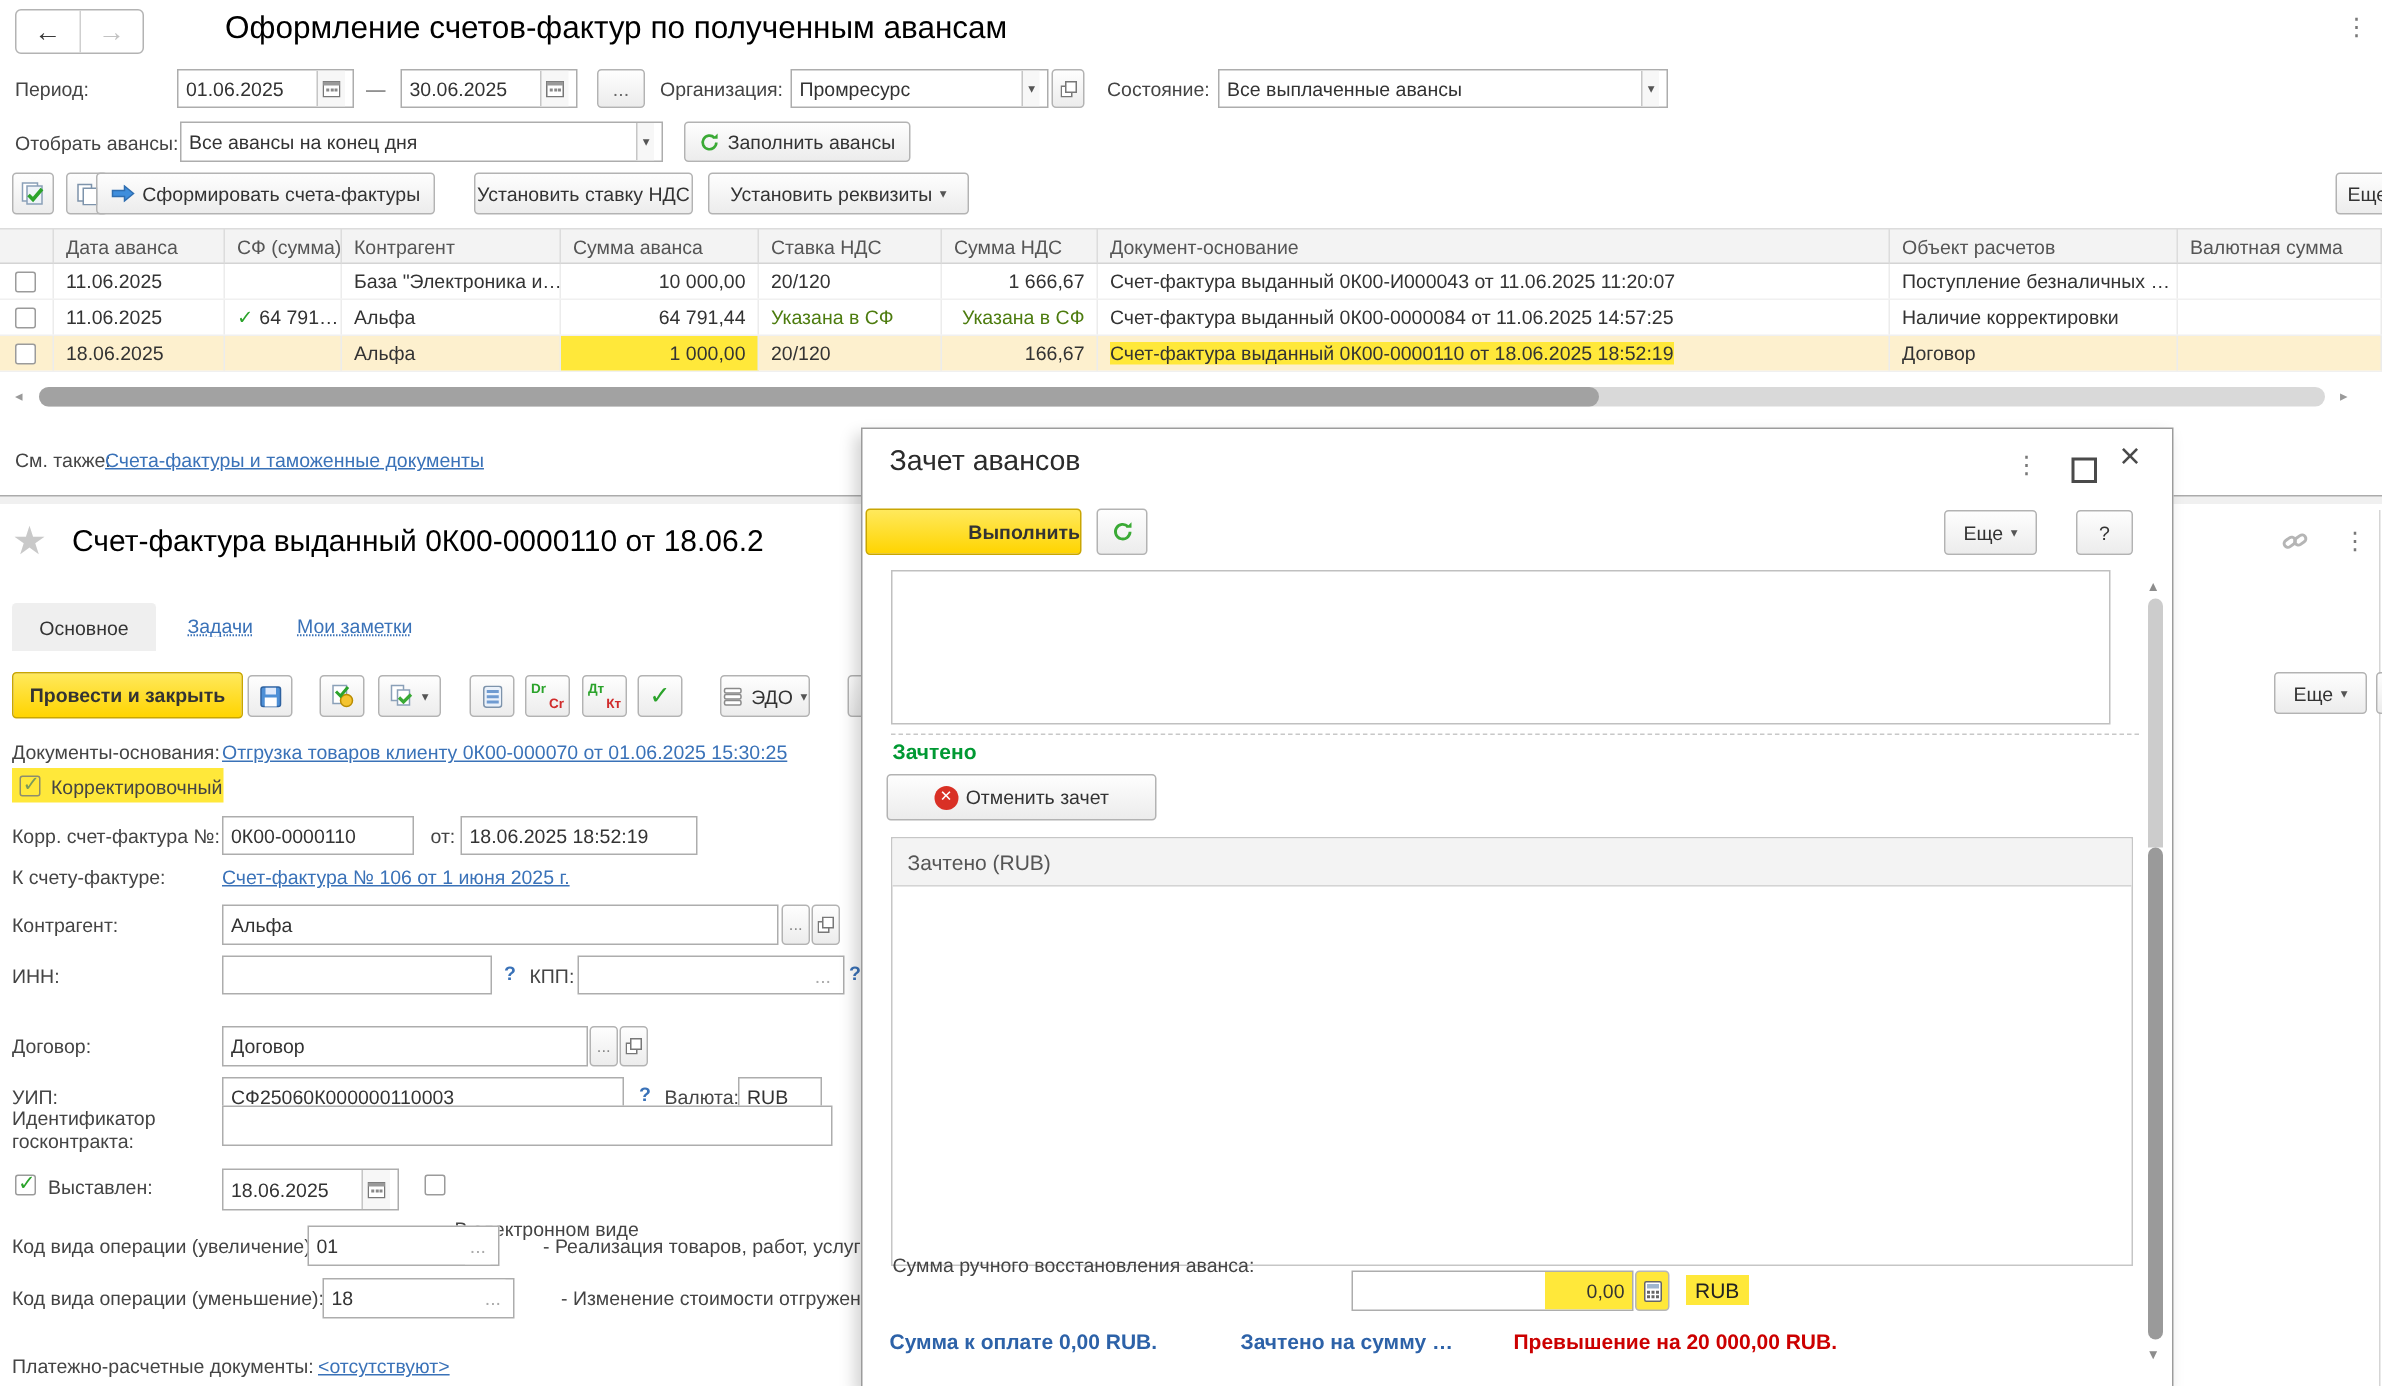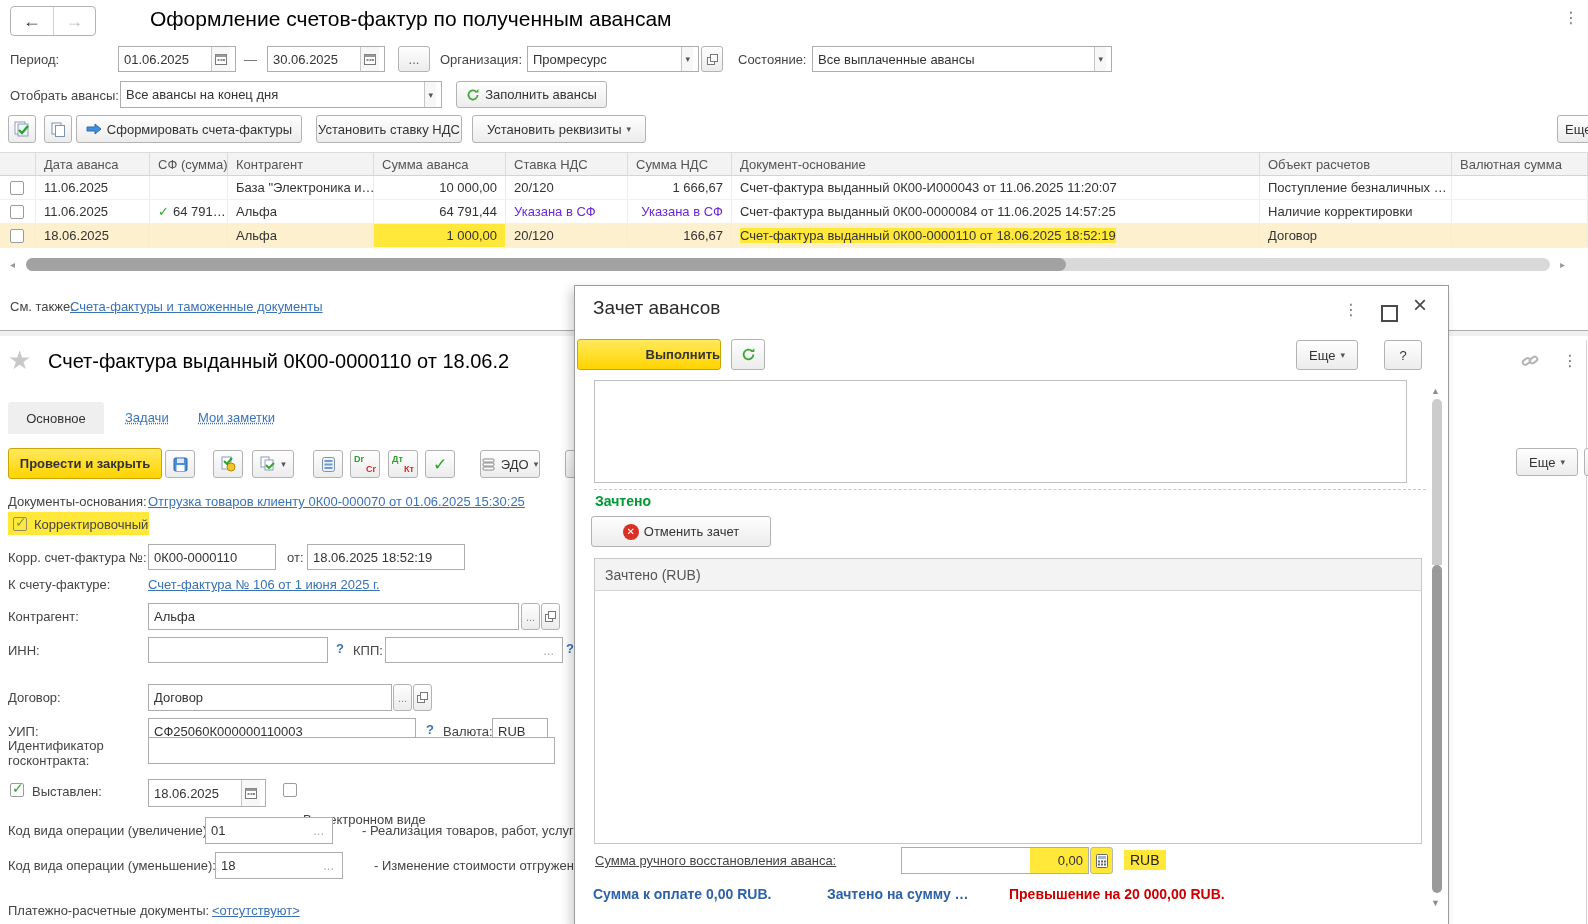--- a/index.html
+++ b/index.html
@@ -18,21 +18,21 @@
   .dotted{text-decoration:underline dotted;}
   .cb{position:absolute;box-sizing:border-box;width:14px;height:14px;border:1px solid #9b9b9b;border-radius:2px;background:#fff;}
   .cb .mark{position:absolute;top:-4px;left:1px;font-size:14px;font-weight:bold;}
   .kebab{position:absolute;color:#787878;font-size:16px;letter-spacing:0;cursor:pointer;}
   
   .grid{position:absolute;left:0;top:152px;width:1588px;}
   .trow{display:grid;grid-template-columns:36px 114px 78px 146px 132px 122px 104px 528px 192px 136px;}
   .trow>div{box-sizing:border-box;padding:0 8px;display:flex;align-items:center;overflow:hidden;white-space:nowrap;border-right:1px solid #ececec;height:23px;}
   .thead>div{background:#f3f3f3;color:#555;border-right:1px solid #dcdcdc;border-top:1px solid #dcdcdc;border-bottom:1px solid #d4d4d4;height:24px;}
   .num{justify-content:flex-end;}
-  .muted{color:#6d28d9;}
+  .muted{color:#4d7c0f;}
   .rowhl>div{background:#fdf0ce;}
   .cellhl{background:#ffe83a !important;}
   .markhl{background:#ffe83a;}
   .bodyrow{border-bottom:1px solid #f0f0f0;}
   
   .hsb-track{position:absolute;left:26px;top:258px;width:1524px;height:13px;background:#d9d9d9;border-radius:7px;}
   .hsb-thumb{position:absolute;left:0;top:0;width:1040px;height:13px;background:#a2a2a2;border-radius:7px;}
   .tinyarr{position:absolute;color:#9a9a9a;font-size:10px;}
   
   .dialog{position:absolute;left:574px;top:285px;width:873px;height:640px;background:#fff;border:1px solid #9b9b9b;
@@ -151,21 +151,21 @@
     </span>
   </div>
   <div class="btn" style="left:44px;top:115px;width:28px;height:28px;">
     <span class="ico">
       <svg width="15" height="15" viewBox="0 0 15 15">
           <rect x="1" y="1" width="9" height="11" fill="#fff" stroke="#7d93ab"></rect>
           <rect x="4.5" y="3.5" width="9" height="11" fill="#fff" stroke="#7d93ab"></rect>
         </svg>
     </span>
   </div>
-  <div class="btn" style="left:76px;top:115px;width:226px;height:28px;">
+  <div class="btn" style="left:64px;top:115px;width:226px;height:28px;">
     <span class="ico">
       <svg width="16" height="12" viewBox="0 0 16 12">
           <path d="M1 4h8V1l6 5-6 5V8H1z" fill="#3f8edc" stroke="#2f6eb0"></path>
         </svg>
     </span>
     <span>Сформировать счета-фактуры</span>
   </div>
   <div class="btn" style="left:316px;top:115px;width:146px;height:28px;">
     <span>Установить ставку НДС</span>
   </div>
@@ -492,21 +492,21 @@
       <span class="redcirc">✕</span>
       <span>Отменить зачет</span>
     </div>
 
     <div class="abs" style="left:19px;top:272px;width:828px;height:286px;border:1px solid #c6c6c6;background:#fff;">
       <div style="display:flex;height:32px;background:#f3f3f3;border-bottom:1px solid #d4d4d4;box-sizing:border-box;">
         <div style="flex:1;display:flex;align-items:center;padding:0 10px;color:#555;font-size:14px;">Зачтено (RUB)</div>
       </div>
     </div>
 
-    <div class="lbl" style="left:20px;top:567px;text-decoration:underline;">Сумма ручного восстановления аванса:</div>
+    <div class="lbl" style="left:20px;top:550px;">Сумма ручного восстановления аванса:</div>
     <div class="inp" style="left:326px;top:561px;width:188px;height:27px;padding:0;">
       <span class="val"></span>
       <span class="markhl" style="display:flex;align-items:center;justify-content:flex-end;width:58px;height:100%;padding-right:5px;box-sizing:border-box;">0,00</span>
     </div>
     <div class="btn markhl" style="left:515px;top:561px;width:23px;height:27px;background:#ffe83a;border:1px solid #b7b7b7;">
       <span class="ico">
         <svg width="12" height="14" viewBox="0 0 12 14">
             <rect x="0.5" y="0.5" width="11" height="13" rx="1" fill="#fff" stroke="#666"></rect>
             <rect x="2" y="2" width="8" height="3" fill="#9fb6cf"></rect>
             <rect x="2" y="6.5" width="2" height="2" fill="#666"></rect>

